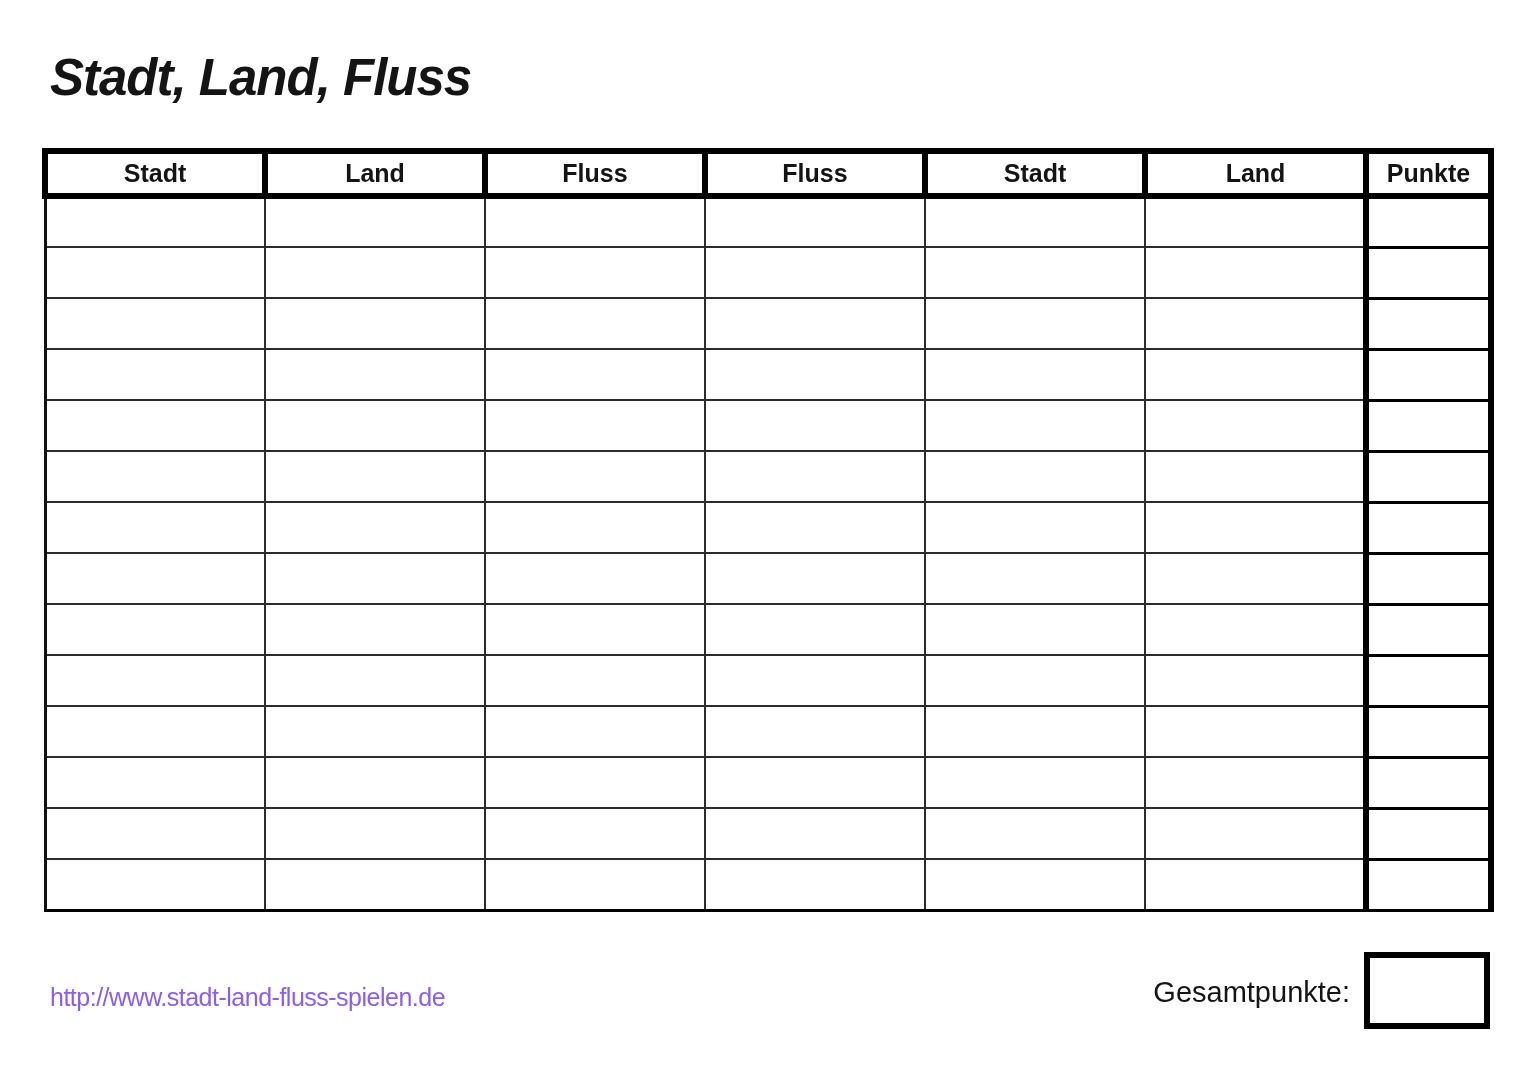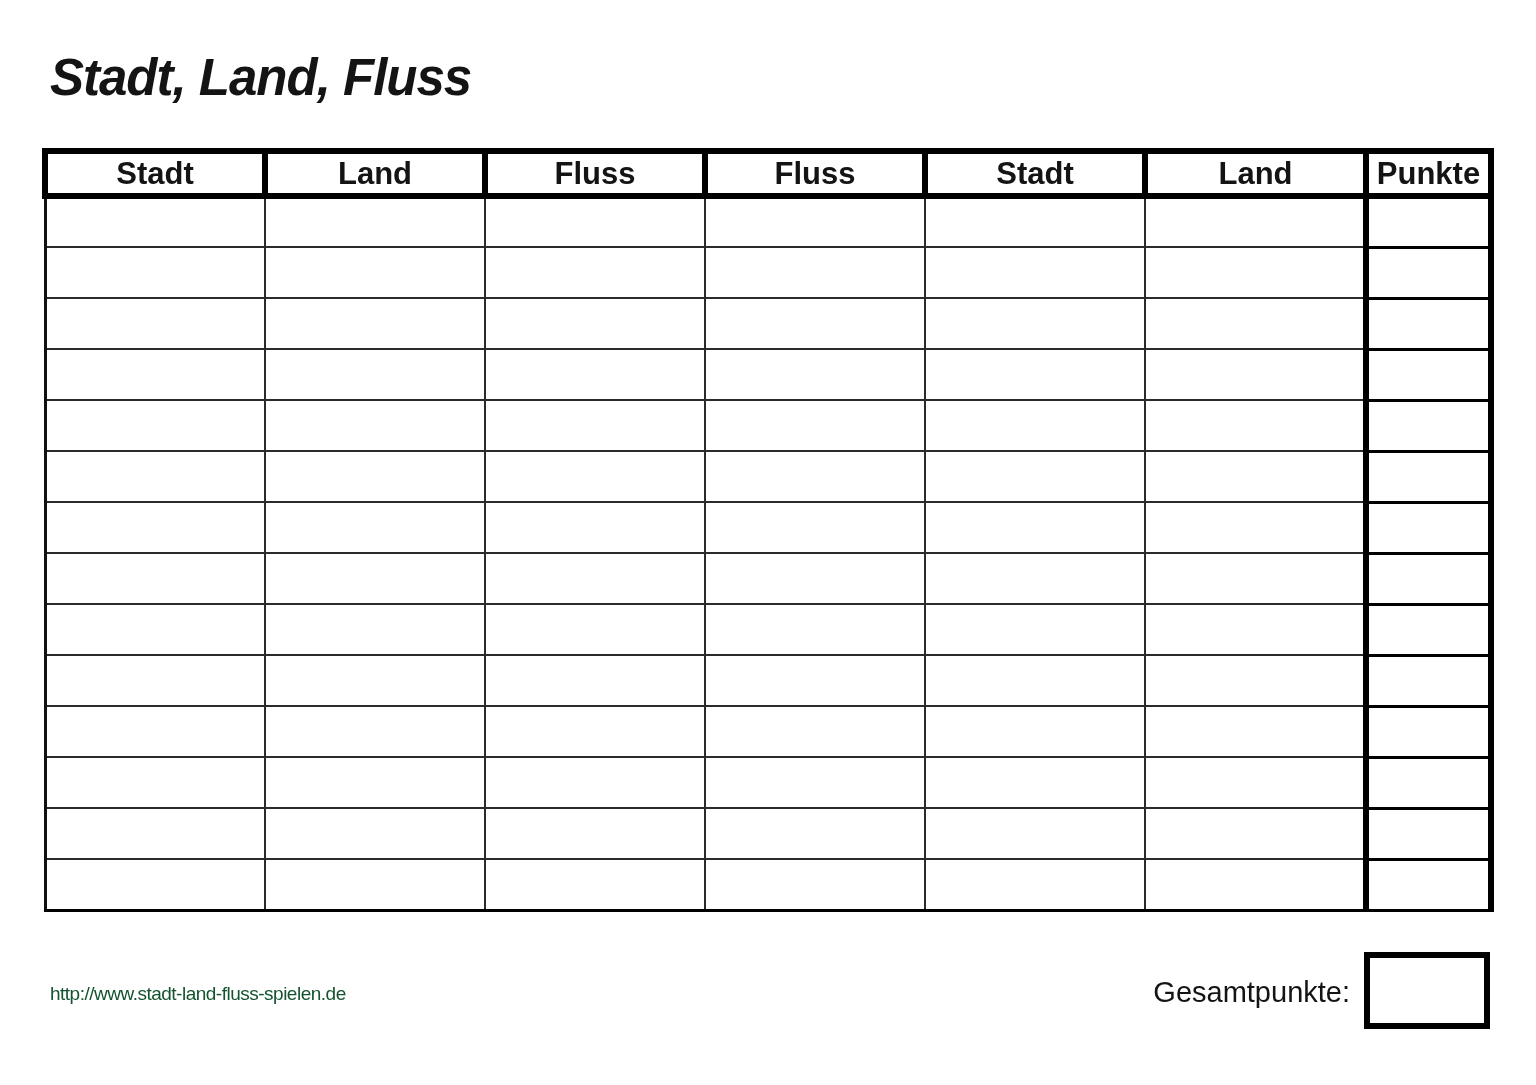--- a/index.html
+++ b/index.html
@@ -35,21 +35,21 @@
     position: absolute;
     left: 42px; top: 148px;
     width: 1446px;
     border-collapse: collapse;
     table-layout: fixed;
   }
   table.score th {
     border: 6px solid var(--grid-thick);
     height: 45px;
     padding: 0;
-    font-size: 31px;
+    font-size: 25px;
     font-weight: bold;
     text-align: center;
     vertical-align: middle;
     color: var(--ink);
   }
   table.score td {
     border: 2px solid var(--grid-thin);
     height: 51px;
     padding: 0 6px;
     font-size: 24px;
@@ -60,23 +60,23 @@
   table.score td.punkte {
     border-left: 6px solid var(--grid-thick);
     border-right: 6px solid var(--grid-thick);
     border-top: 3px solid var(--grid-thick);
     border-bottom: 3px solid var(--grid-thick);
     text-align: center;
   }
   .footer-url {
     position: absolute;
     left: 50px; top: 983px;
-    font-size: 19px;
+    font-size: 25px;
     letter-spacing: -0.5px;
-    color: #14532d;
+    color: #8b5cf6;
     white-space: nowrap;
   }
   .total-label {
     position: absolute;
     right: 186px; top: 976px;
     font-size: 29px;
     font-weight: normal;
     color: var(--ink);
     white-space: nowrap;
   }

